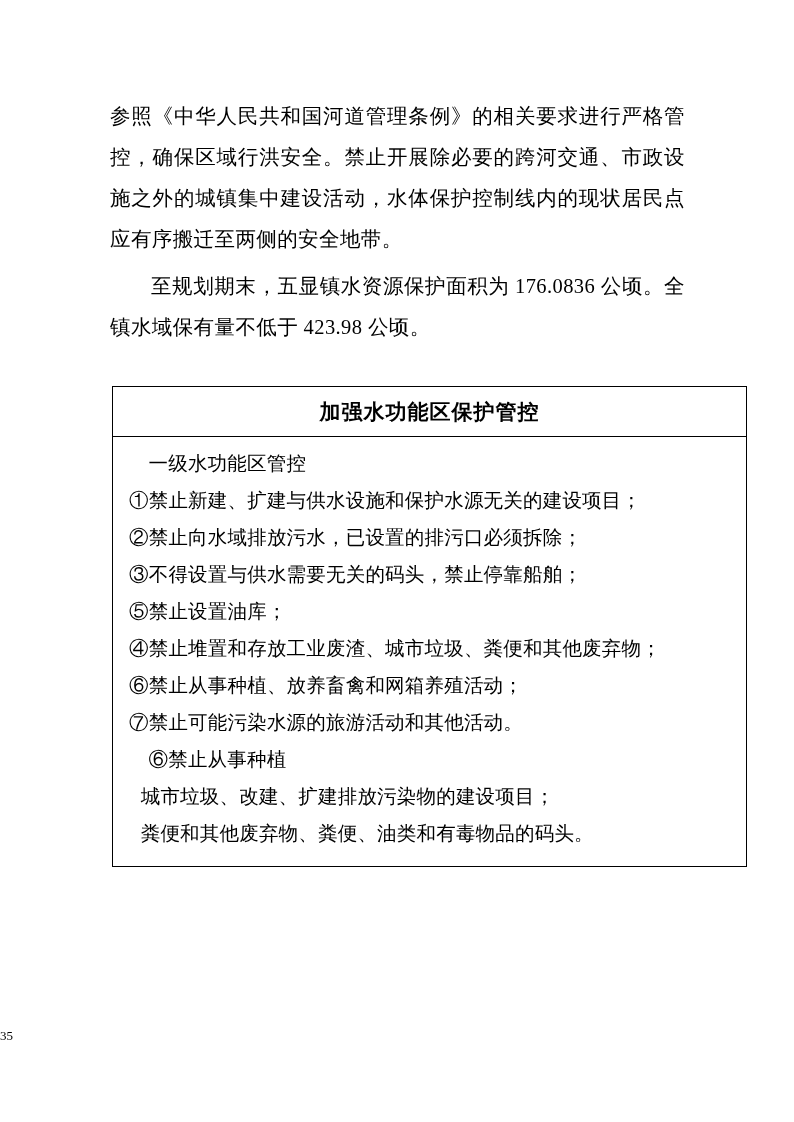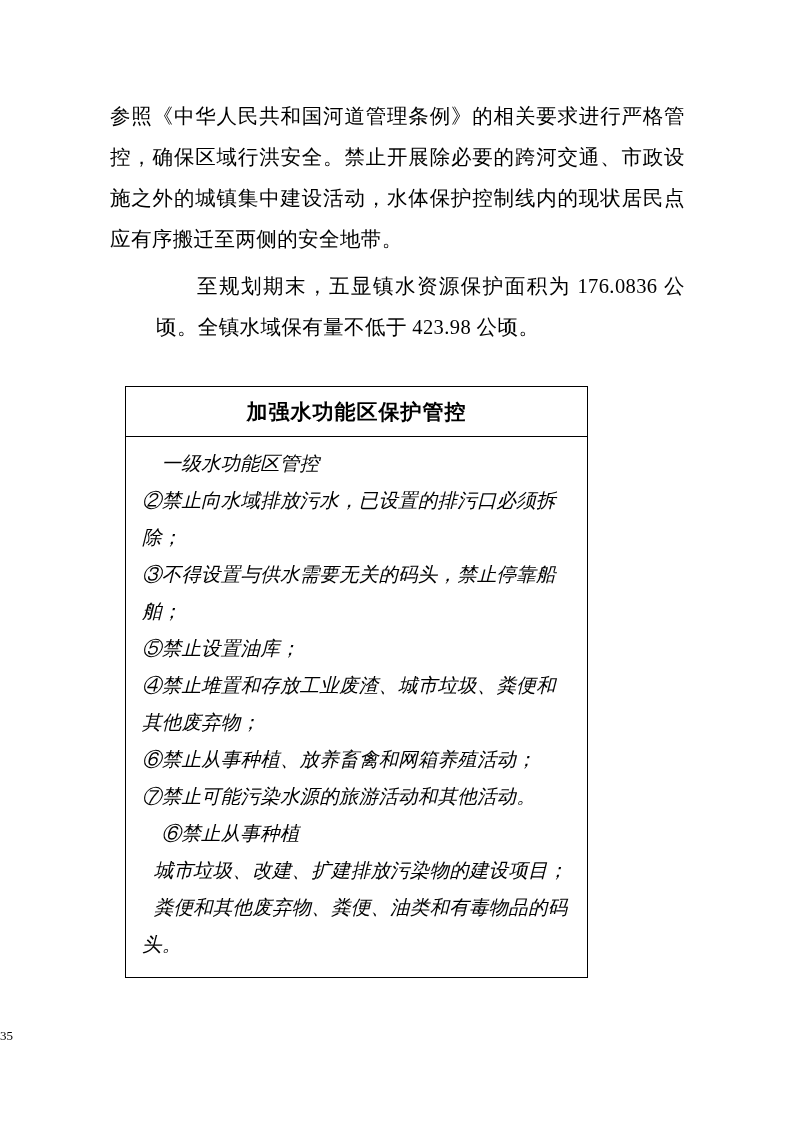--- a/index.html
+++ b/index.html
@@ -29,46 +29,44 @@
     line-height: 41px;
     letter-spacing: 0.4px;
     text-align: justify;
     text-justify: inter-ideograph;
   }
   .para {
     margin: 0;
   }
   .para-indent {
     text-indent: 2em;
-    margin-left: 46px;
   }
   .spacer-sm { height: 6px; }
   .box {
     margin-top: 38px;
     border: 1.5px solid #000000;
     box-sizing: border-box;
-    width: 463px;
-    margin-left: 15px;
+    width: 635px;
+    margin-left: 2px;
   }
   .box-title {
     text-align: center;
     font-size: 21px;
     font-weight: bold;
     padding: 11px 0 10px 0;
     border-bottom: 1.5px solid #000000;
     letter-spacing: 1px;
   }
   .box-body {
     padding: 8px 14px 14px 16px;
   }
   .box-line {
     font-size: 19.5px;
     line-height: 37px;
     letter-spacing: 0.2px;
-    font-style: italic;
   }
   .lvl-head {
     text-indent: 1em;
   }
   .lvl-sub {
     text-indent: 0.6em;
   }
   .page-number {
     position: absolute;
     left: 0;
@@ -87,20 +85,21 @@
   <div class="body-text">
     <p class="para">参照《中华人民共和国河道管理条例》的相关要求进行严格管控，确保区域行洪安全。禁止开展除必要的跨河交通、市政设施之外的城镇集中建设活动，水体保护控制线内的现状居民点应有序搬迁至两侧的安全地带。</p>
     <div class="spacer-sm"></div>
     <p class="para para-indent">至规划期末，五显镇水资源保护面积为 176.0836 公顷。全镇水域保有量不低于 423.98 公顷。</p>
   </div>
 
   <div class="box">
     <div class="box-title">加强水功能区保护管控</div>
     <div class="box-body">
       <div class="box-line lvl-head">一级水功能区管控</div>
+      <div class="box-line">①禁止新建、扩建与供水设施和保护水源无关的建设项目；</div>
       <div class="box-line">②禁止向水域排放污水，已设置的排污口必须拆除；</div>
       <div class="box-line">③不得设置与供水需要无关的码头，禁止停靠船舶；</div>
       <div class="box-line">⑤禁止设置油库；</div>
       <div class="box-line">④禁止堆置和存放工业废渣、城市垃圾、粪便和其他废弃物；</div>
       <div class="box-line">⑥禁止从事种植、放养畜禽和网箱养殖活动；</div>
       <div class="box-line">⑦禁止可能污染水源的旅游活动和其他活动。</div>
       <div class="box-line lvl-head">⑥禁止从事种植</div>
       <div class="box-line lvl-sub">城市垃圾、改建、扩建排放污染物的建设项目；</div>
       <div class="box-line lvl-sub">粪便和其他废弃物、粪便、油类和有毒物品的码头。</div>
     </div>

